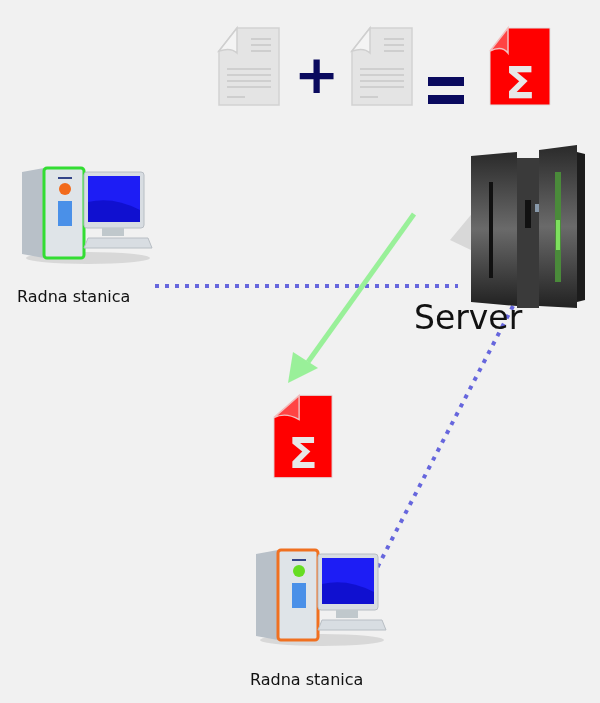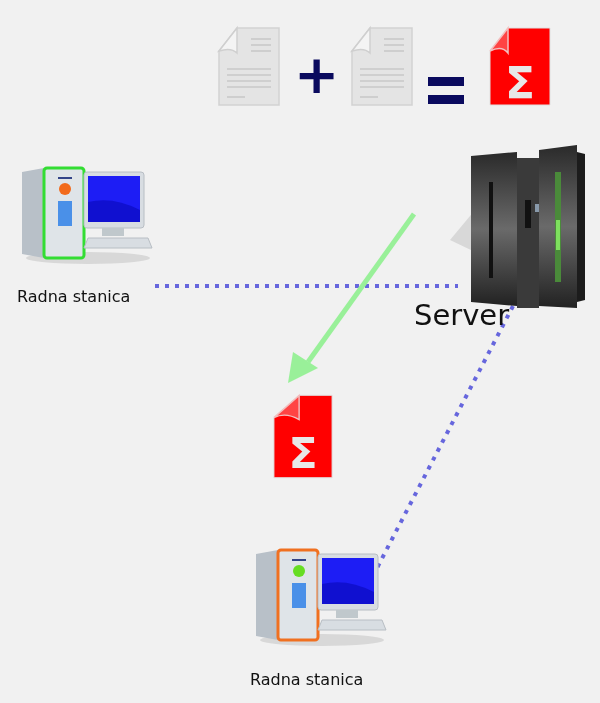--- a/index.html
+++ b/index.html
@@ -1,21 +1,21 @@
 <!DOCTYPE html>
 <html><head>
 <meta charset="utf-8">
 <style>
   html, body { margin:0; padding:0; }
   body { width:600px; height:703px; background:#f1f1f1; position:relative; overflow:hidden;
          font-family:"DejaVu Sans", sans-serif; }
   .abs { position:absolute; }
   .label { position:absolute; color:#111; white-space:nowrap; }
   .ws-label { font-size:16px; }
-  .srv-label { font-size:29px; }
+  .srv-label { font-size:33px; }
   .op { position:absolute; color:#0a0a5e; font-weight:bold; font-family:"DejaVu Sans", sans-serif; }
   svg { overflow:visible; }
 </style>
 </head>
 <body>
 
 <svg class="abs" style="left:0;top:0" width="600" height="703">
   <line x1="155" y1="286" x2="458" y2="286" stroke="#6666dd" stroke-width="4" stroke-dasharray="4,6"></line>
   <line x1="513" y1="306" x2="376" y2="570" stroke="#6666dd" stroke-width="4" stroke-dasharray="4,6"></line>
   <g>

